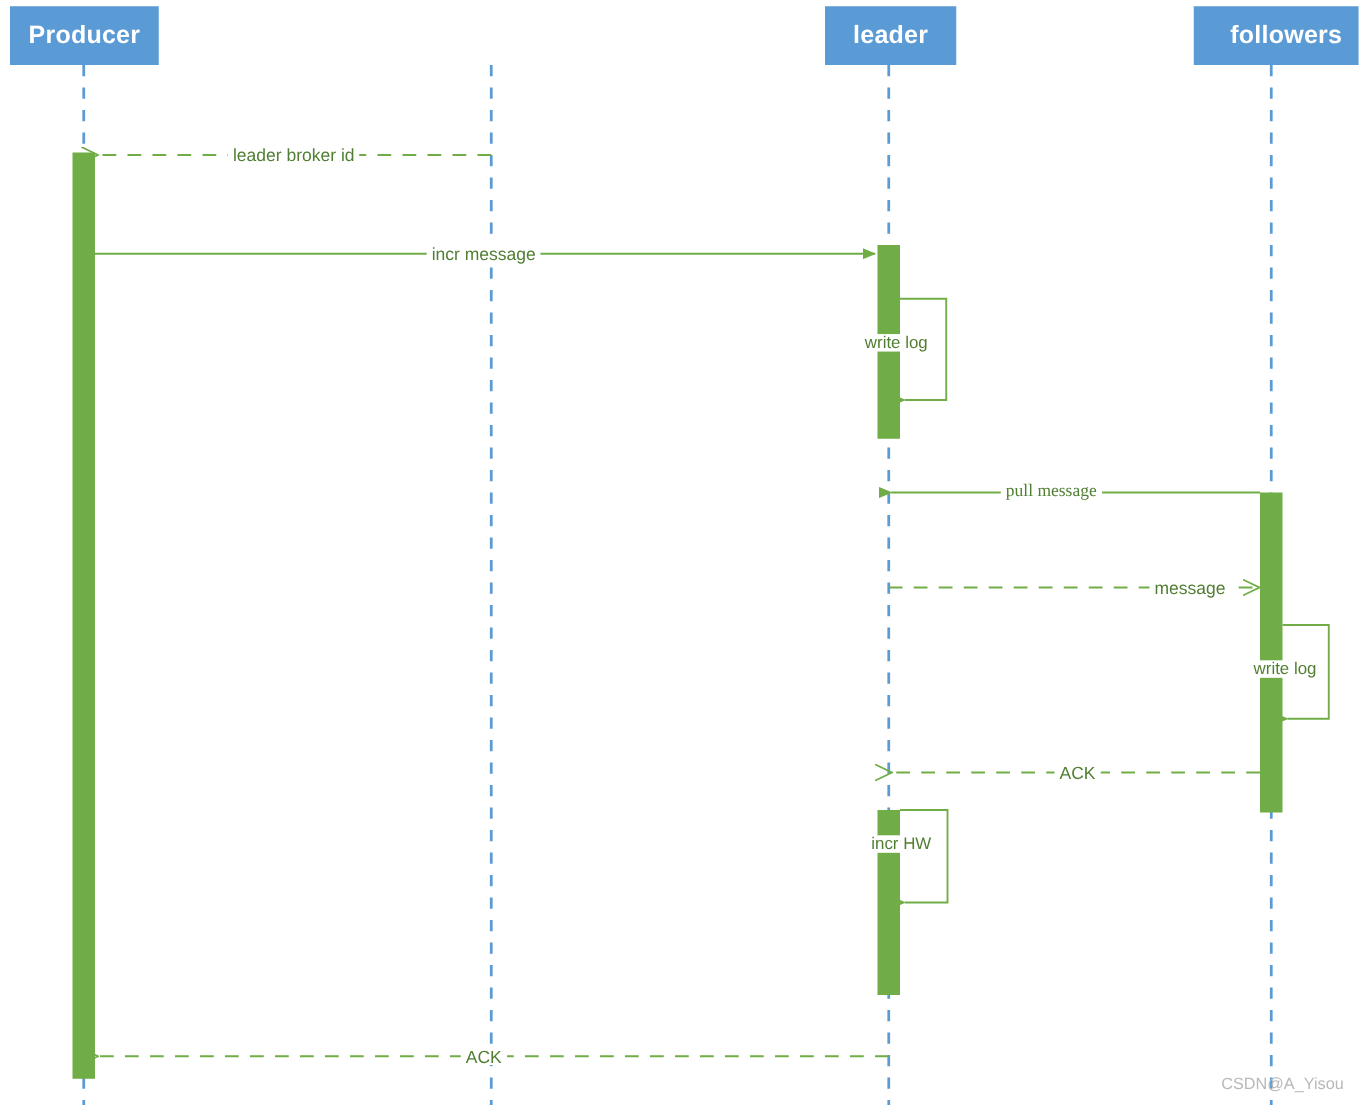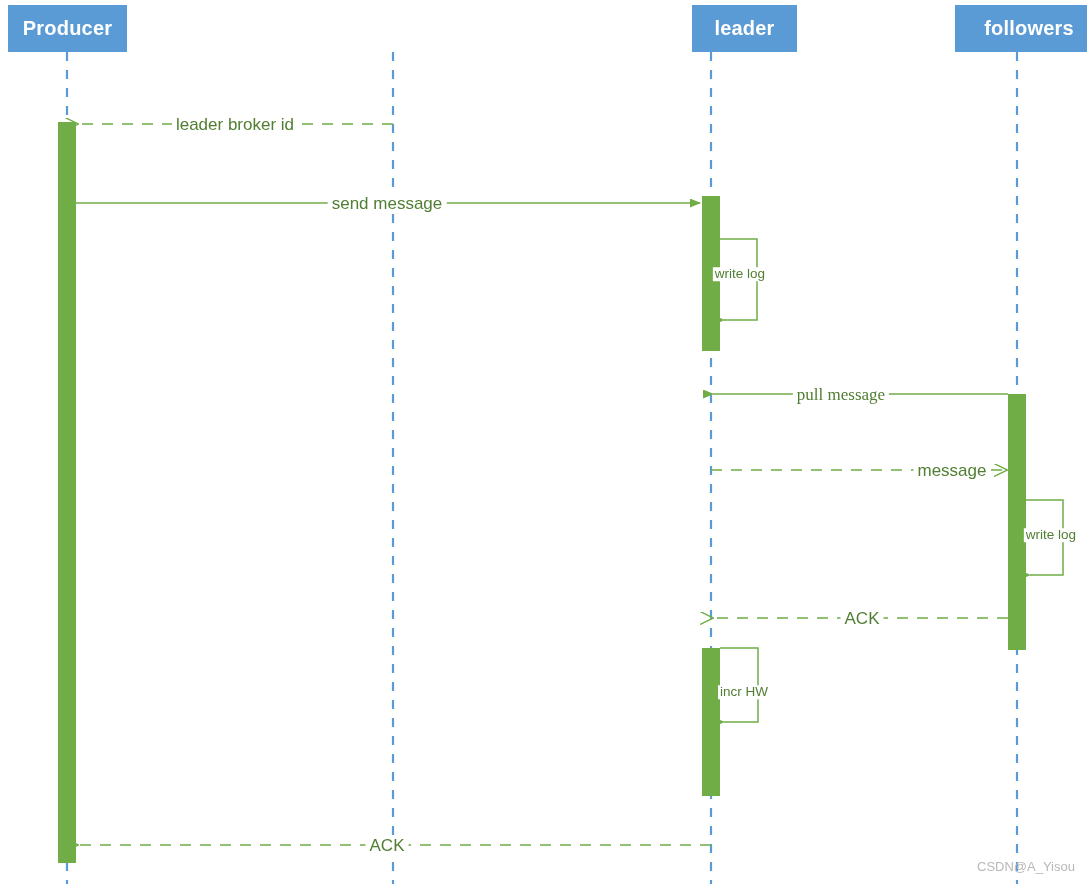--- a/index.html
+++ b/index.html
@@ -36,39 +36,38 @@
     color: #ffffff;
     font-weight: bold;
     font-size: 20px;
     font-family: "Liberation Sans", sans-serif;
     letter-spacing: 0.2px;
     white-space: nowrap;
   }
   .msg-label {
     position: absolute;
     color: #507E32;
-    font-size: 17px;
+    font-size: 14px;
     font-family: "Liberation Sans", sans-serif;
     background: #ffffff;
     padding: 0 4px;
     white-space: nowrap;
     transform: translate(-50%, -50%);
     line-height: 1;
   }
   .self-label {
     position: absolute;
     color: #507E32;
     font-size: 13.5px;
     font-family: "Liberation Sans", sans-serif;
     background: #ffffff;
     padding: 0 2px;
     white-space: nowrap;
     transform: translate(-50%, -50%);
     line-height: 1;
-    margin-left: 23px;
   }
   .watermark {
     position: absolute;
     color: #b9b9b9;
     font-size: 13px;
     font-family: Liberation Sans, sans-serif;
     white-space: nowrap;
   }
 </style>
 </head>
@@ -127,34 +126,34 @@
 
       <path d="M720,648 L758,648 L758,722 L724,722" fill="none" stroke="#70AD47" stroke-width="1.5" marker-end="url(#filled-left)"></path>
     </g>
   </svg>
 
   <div class="actor-box" style="left:8px; top:5px; width:119px; height:47px;">
     <span class="actor-label">Producer</span>
   </div>
 
 
-  <div class="actor-box" style="left:692px; top:5px; width:105px; height:47px;">
+  <div class="actor-box" style="left:660px; top:5px; width:105px; height:47px;">
     <span class="actor-label">leader</span>
   </div>
 
   <div class="actor-box" style="left:955px; top:5px; width:148px; height:47px;">
     <span class="actor-label">followers</span>
   </div>
 
   <span class="msg-label" style="left:235px; top:124px;">leader broker id</span>
-  <span class="msg-label" style="left:387px; top:203px;">send message</span>
+  <span class="msg-label" style="left:387px; top:203px;">incr message</span>
   <span class="msg-label" style="left:841px; top:394px;font-family:Liberation Serif, serif;">pull message</span>
   <span class="msg-label" style="left:912px; top:470px;margin-left:40px;">message</span>
   <span class="msg-label" style="left:862px; top:618px;">ACK</span>
   <span class="msg-label" style="left:387px; top:845px;">ACK</span>
 
   <span class="self-label" style="left:717px; top:274px;">write log</span>
   <span class="self-label" style="left:1028px; top:535px;">write log</span>
-  <span class="self-label" style="left:721px; top:692px;">incr HW</span>
+  <span class="self-label" style="left:721px; top:675px;">incr HW</span>
 
   <span class="watermark" style="left:977px; top:859px;">CSDN@A_Yisou</span>
 
 </div>
 
 </body></html>

